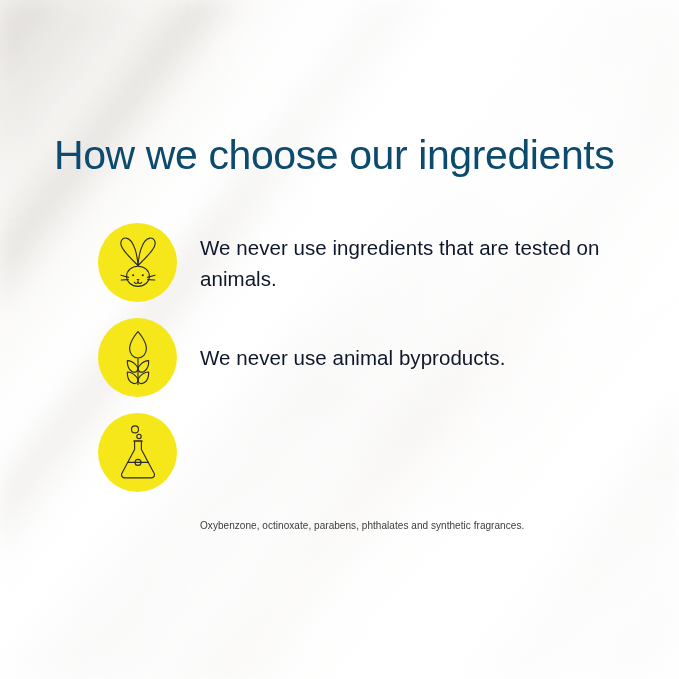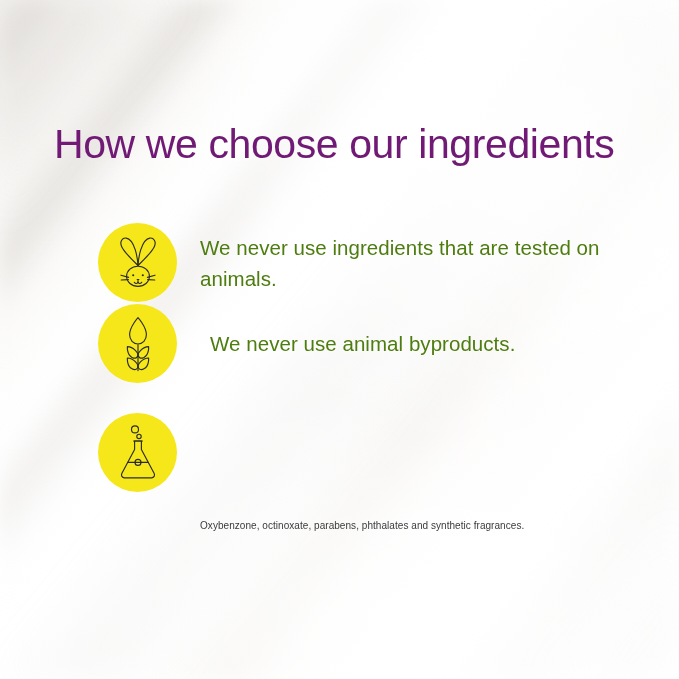--- a/index.html
+++ b/index.html
@@ -92,45 +92,45 @@
 
   
   .content {
     position: absolute;
     inset: 0;
   }
 
   .headline {
     position: absolute;
     left: 54px;
-    top: 122px;
+    top: 133px;
     font-size: 41px;
     line-height: 1.12;
     font-weight: 400;
     letter-spacing: -0.4px;
-    color: #701a75;
+    color: #0c4a6e;
     white-space: nowrap;
     text-align: center;
   }
 
   .rows {
     position: absolute;
     left: 0;
     top: 0;
     width: 679px;
   }
 
   .row {
     position: absolute;
     left: 98px;
     display: flex;
     align-items: flex-start;
   }
   .row-1 { top: 223px; }
-  .row-2 { top: 304px; gap: 10px; }
+  .row-2 { top: 318px; }
   .row-3 { top: 413px; }
 
   .badge {
     flex: 0 0 auto;
     width: 79px;
     height: 79px;
     border-radius: 50%;
     background: #f6e71b;
     display: flex;
     align-items: center;
@@ -138,21 +138,21 @@
   }
   .badge svg {
     display: block;
   }
 
   .row-text {
     margin-left: 23px;
     font-size: 20.5px;
     line-height: 31px;
     font-weight: 400;
-    color: #4d7c0f;
+    color: #0f172a;
     letter-spacing: 0.05px;
     max-width: 420px;
   }
   .row-1 .row-text { padding-top: 9px; }
   .row-2 .row-text { padding-top: 24px; }
   .row-3 .row-text { padding-top: 9px; }
 
   .footnote {
     position: absolute;
     left: 200px;

